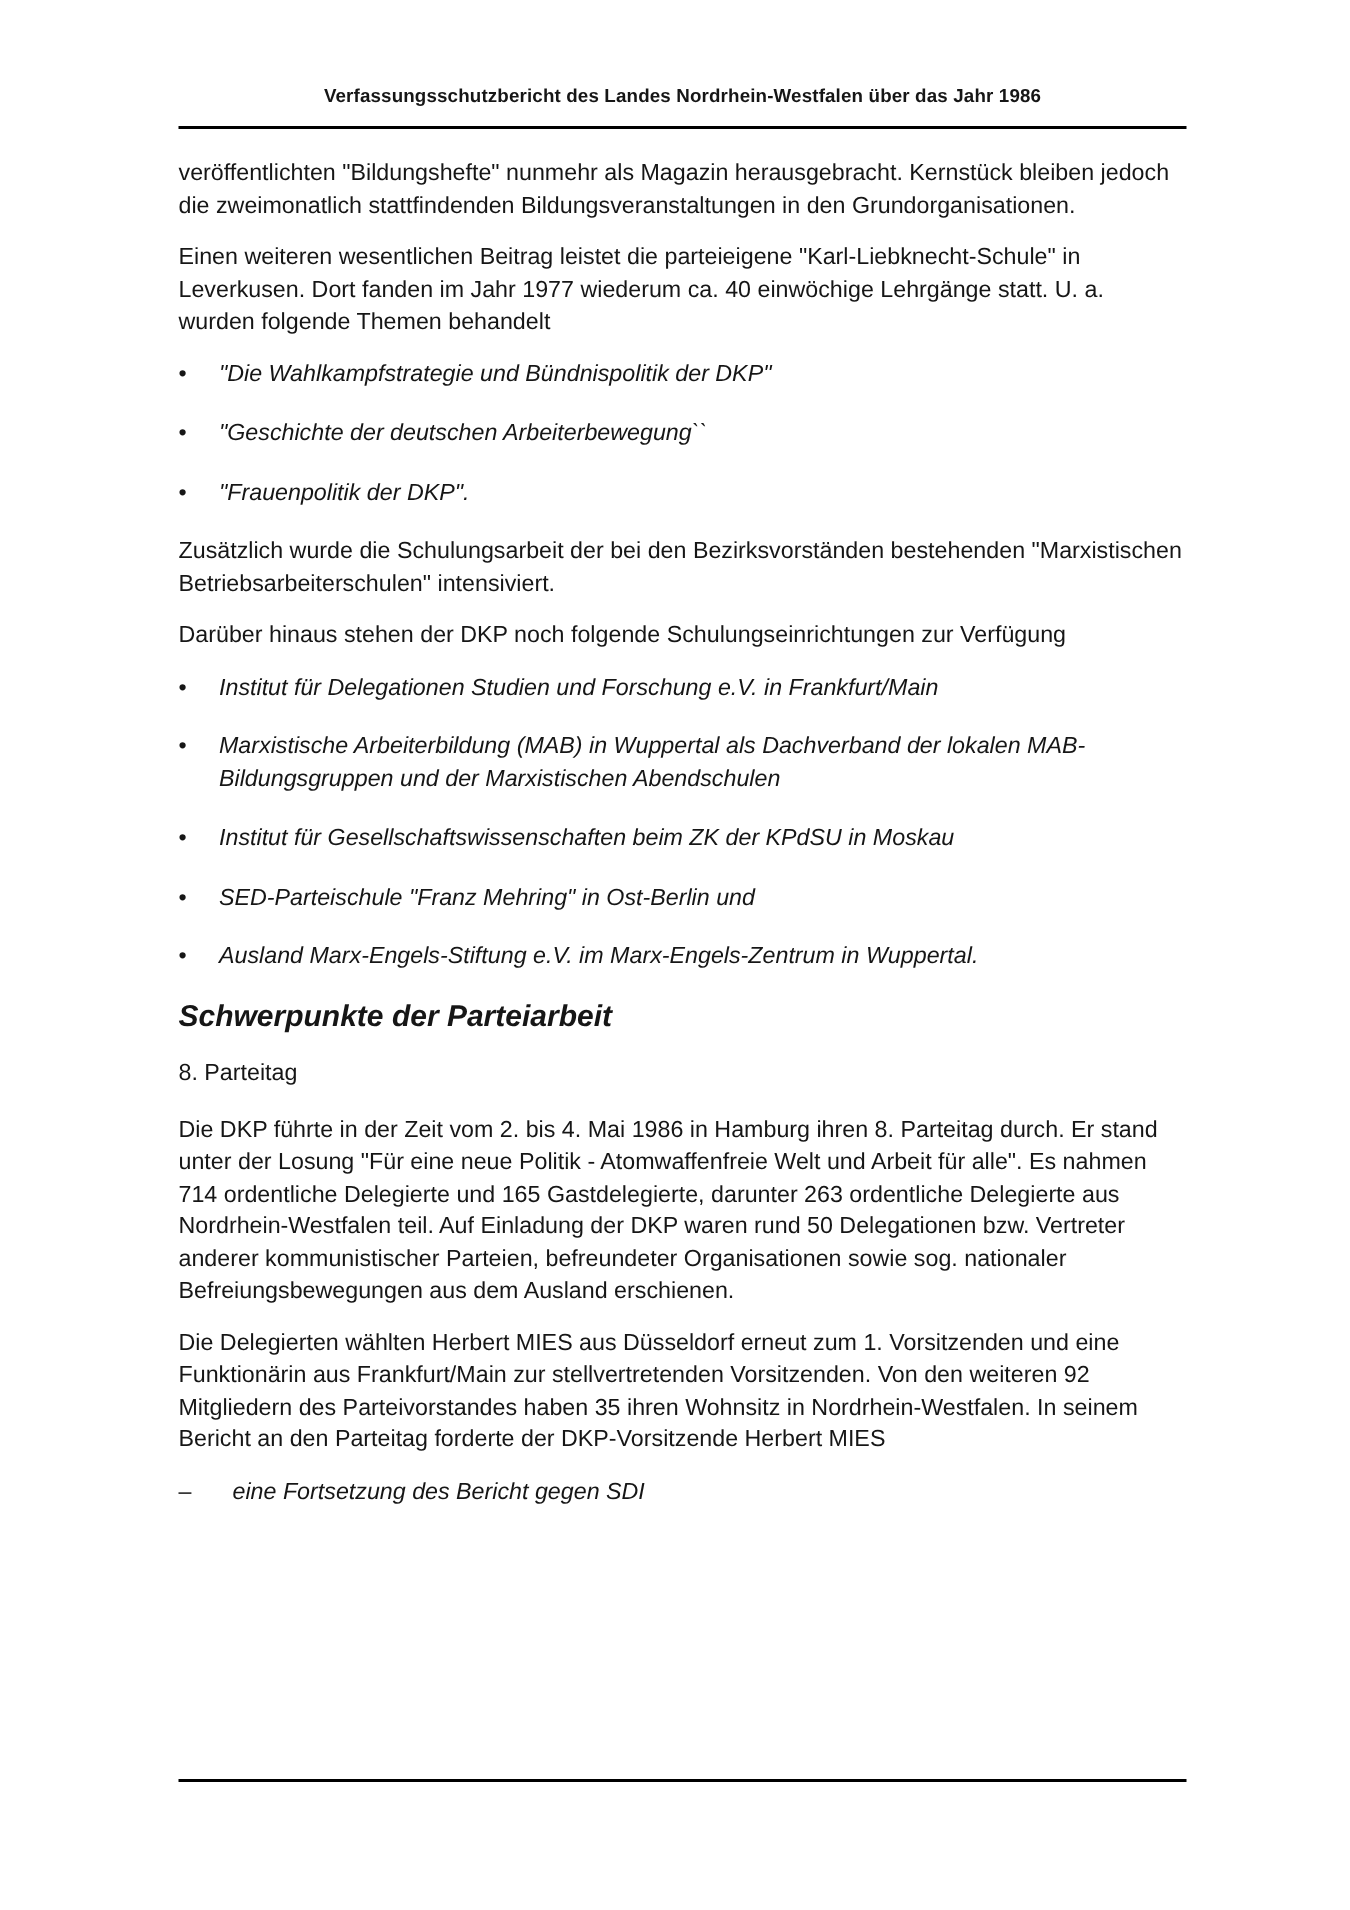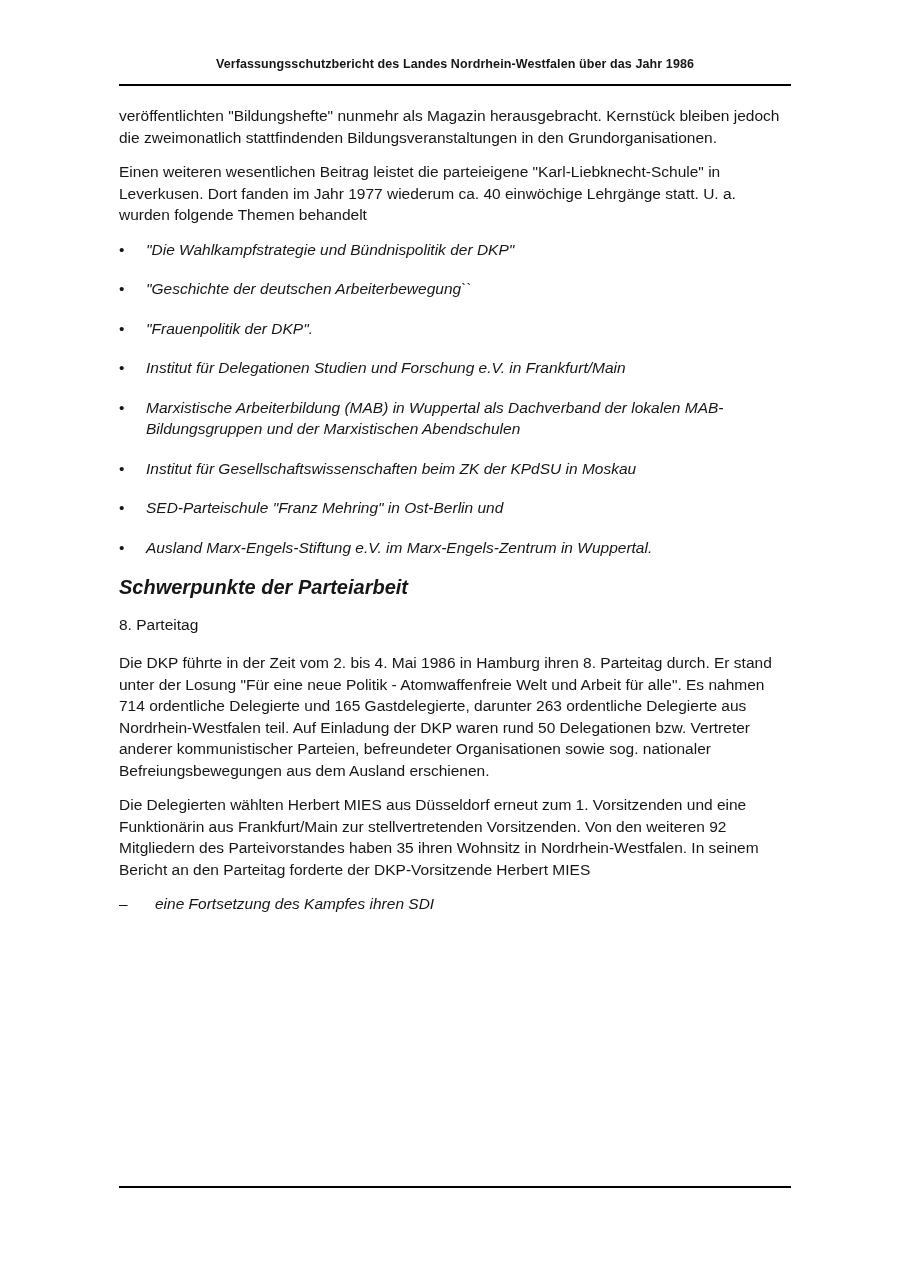--- a/index.html
+++ b/index.html
@@ -112,21 +112,23 @@
       <div class="bullet-item">
         <span class="marker">•</span>
         <span class="item-text">"Geschichte der deutschen Arbeiterbewegung``</span>
       </div>
       <div class="bullet-item">
         <span class="marker">•</span>
         <span class="item-text">"Frauenpolitik der DKP".</span>
       </div>
     </div>
 
+    <p class="para">Zusätzlich wurde die Schulungsarbeit der bei den Bezirksvorständen bestehenden "Marxistischen Betriebsarbeiterschulen" intensiviert.</p>
 
+    <p class="para">Darüber hinaus stehen der DKP noch folgende Schulungseinrichtungen zur Verfügung</p>
 
     <div class="list">
       <div class="bullet-item">
         <span class="marker">•</span>
         <span class="item-text">Institut für Delegationen Studien und Forschung e.V. in Frankfurt/Main</span>
       </div>
       <div class="bullet-item">
         <span class="marker">•</span>
         <span class="item-text">Marxistische Arbeiterbildung (MAB) in Wuppertal als Dachverband der lokalen MAB-Bildungsgruppen und der Marxistischen Abendschulen</span>
       </div>
@@ -147,21 +149,21 @@
     <h2 class="heading-main">Schwerpunkte der Parteiarbeit</h2>
 
     <h3 class="heading-sub">8. Parteitag</h3>
 
     <p class="para">Die DKP führte in der Zeit vom 2. bis 4. Mai 1986 in Hamburg ihren 8. Parteitag durch. Er stand unter der Losung "Für eine neue Politik - Atomwaffenfreie Welt und Arbeit für alle". Es nahmen 714 ordentliche Delegierte und 165 Gastdelegierte, darunter 263 ordentliche Delegierte aus Nordrhein-Westfalen teil. Auf Einladung der DKP waren rund 50 Delegationen bzw. Vertreter anderer kommunistischer Parteien, befreundeter Organisationen sowie sog. nationaler Befreiungsbewegungen aus dem Ausland erschienen.</p>
 
     <p class="para">Die Delegierten wählten Herbert MIES aus Düsseldorf erneut zum 1. Vorsitzenden und eine Funktionärin aus Frankfurt/Main zur stellvertretenden Vorsitzenden. Von den weiteren 92 Mitgliedern des Parteivorstandes haben 35 ihren Wohnsitz in Nordrhein-Westfalen. In seinem Bericht an den Parteitag forderte der DKP-Vorsitzende Herbert MIES</p>
 
     <div class="dash-item">
       <span class="marker">–</span>
-      <span class="item-text">eine Fortsetzung des Kampfes ihren SDI</span>
+      <span class="item-text">eine Fortsetzung des Bericht gegen SDI</span>
     </div>
 
   </div>
 
   <div class="page-footer">
     <div class="rule footer-rule"></div>
   </div>
 
 </div>
 

